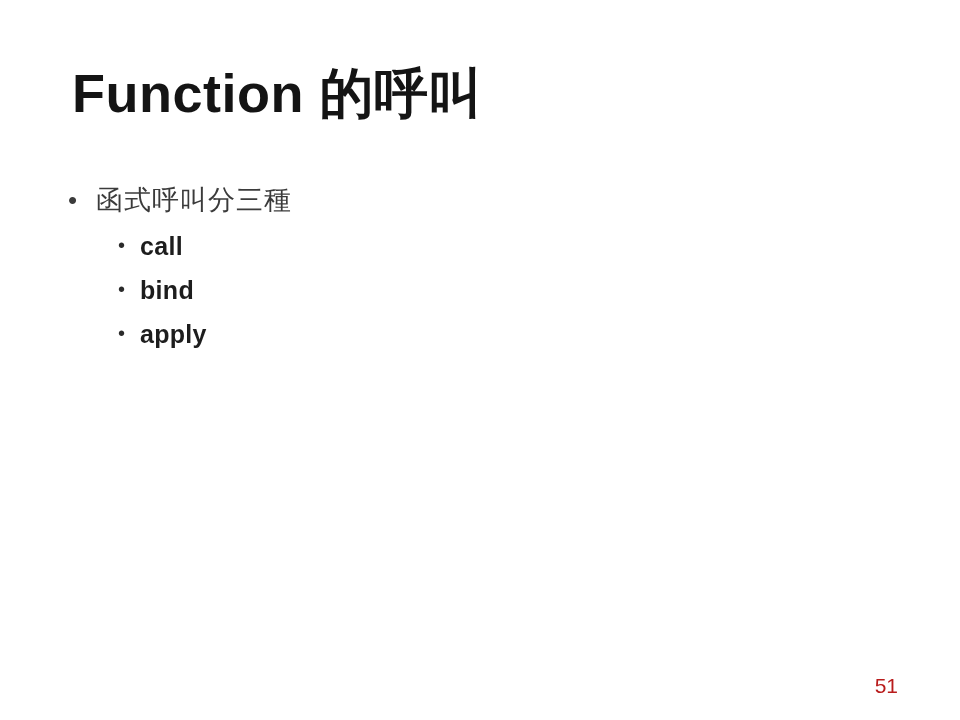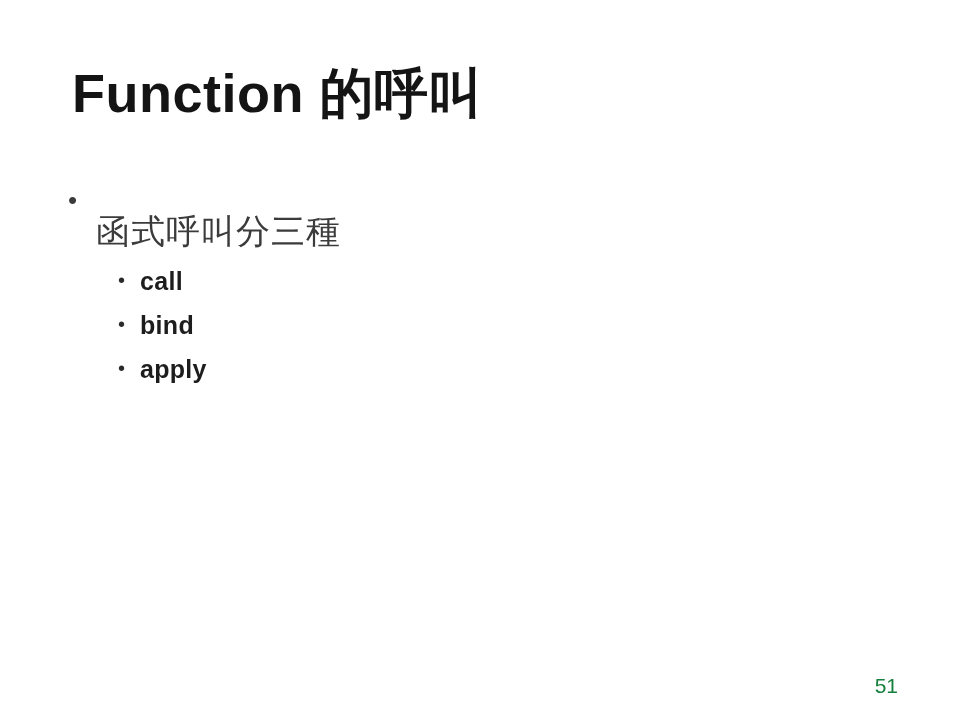--- a/index.html
+++ b/index.html
@@ -46,24 +46,23 @@
     margin-bottom: 6px;
   }
   .bullet-l1 .marker {
     width: 28px;
     flex: 0 0 28px;
     font-size: 26px;
     color: #3b3b3b;
     line-height: 1.45;
   }
   .bullet-l1 .text {
-    font-size: 34px;
+    font-size: 27px;
     color: #3b3b3b;
     letter-spacing: 1px;
-    margin-top: 27px;
   }
   .sub-list {
     margin-top: 4px;
     margin-left: 50px;
   }
   .bullet-l2 {
     display: flex;
     align-items: flex-start;
     margin-bottom: 3px;
   }
@@ -79,21 +78,21 @@
     font-weight: 600;
     color: #1d1d1d;
     line-height: 1.65;
     letter-spacing: 0.3px;
   }
   .page-number {
     position: absolute;
     right: 62px;
     bottom: 22px;
     font-size: 21px;
-    color: #15803d;
+    color: #b91c1c;
   }
 </style>
 </head>
 <body>
 
 <div class="slide">
 
   <div class="slide-title">Function 的呼叫</div>
 
   <div class="content">

